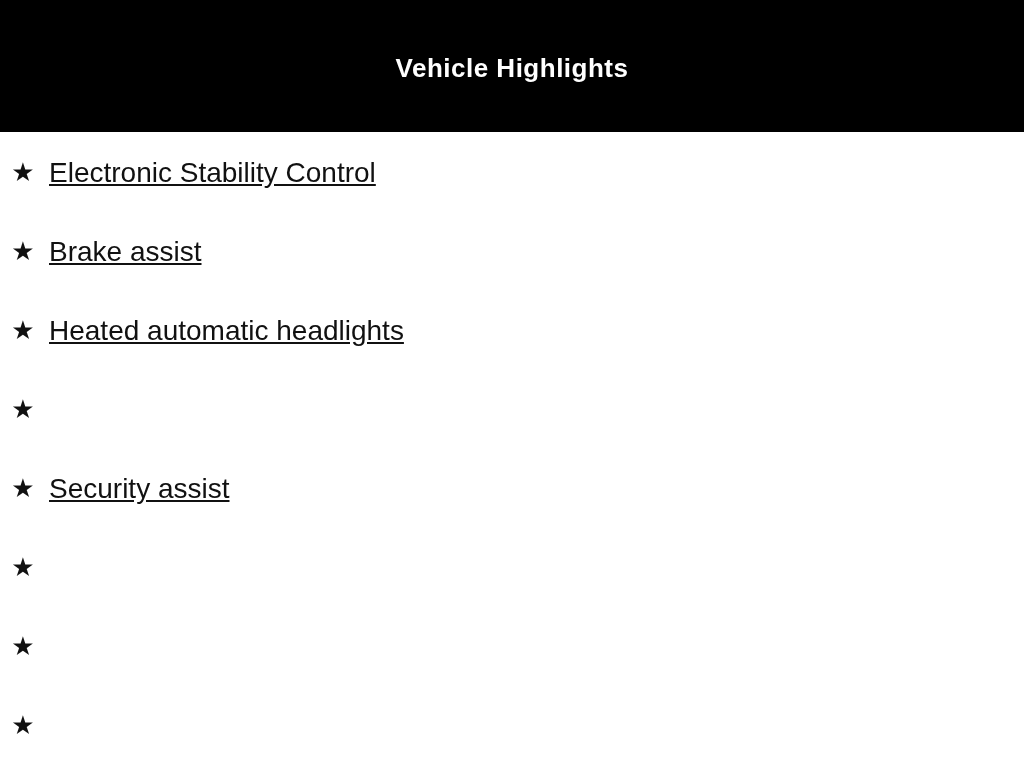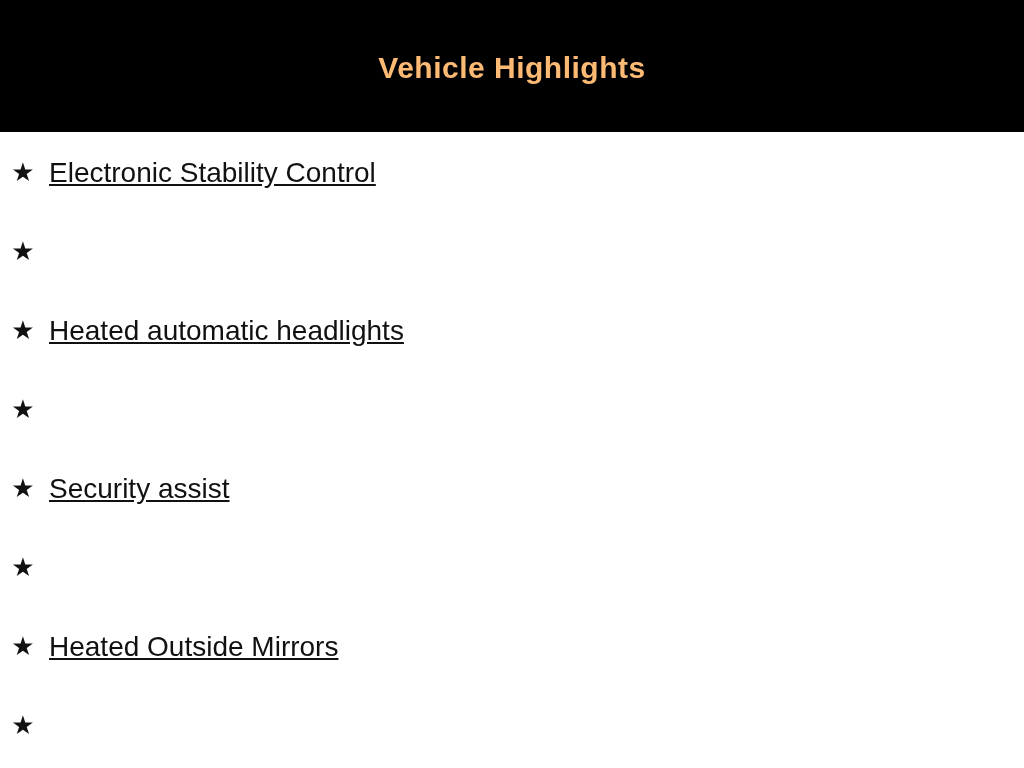--- a/index.html
+++ b/index.html
@@ -19,22 +19,22 @@
   .header {
     width: 100%;
     height: 132px;
     background: #000000;
     display: flex;
     align-items: center;
     justify-content: center;
     box-sizing: border-box;
   }
   .header-title {
-    color: #fdba74;
-    font-size: 30px;
+    color: #ffffff;
+    font-size: 26px;
     font-weight: 700;
     letter-spacing: 0.5px;
     margin: 0;
     line-height: 1;
     
     transform: translateY(2px);
   }
   .feature-list {
     list-style: none;
     margin: 0;
@@ -71,37 +71,37 @@
     <h1 class="header-title">Vehicle Highlights</h1>
   </div>
 
   <ul class="feature-list">
     <li class="feature-item">
       <span class="star">★</span>
       <span class="feature-label">Electronic Stability Control</span>
     </li>
     <li class="feature-item">
       <span class="star">★</span>
+      <span class="feature-label">Brake assist</span>
     </li>
     <li class="feature-item">
       <span class="star">★</span>
       <span class="feature-label">Heated automatic headlights</span>
     </li>
     <li class="feature-item">
       <span class="star">★</span>
     </li>
     <li class="feature-item">
       <span class="star">★</span>
       <span class="feature-label">Security assist</span>
     </li>
     <li class="feature-item">
       <span class="star">★</span>
     </li>
     <li class="feature-item">
       <span class="star">★</span>
-      <span class="feature-label">Heated Outside Mirrors</span>
     </li>
     <li class="feature-item">
       <span class="star">★</span>
     </li>
   </ul>
 
 </div>
 
 </body></html>

